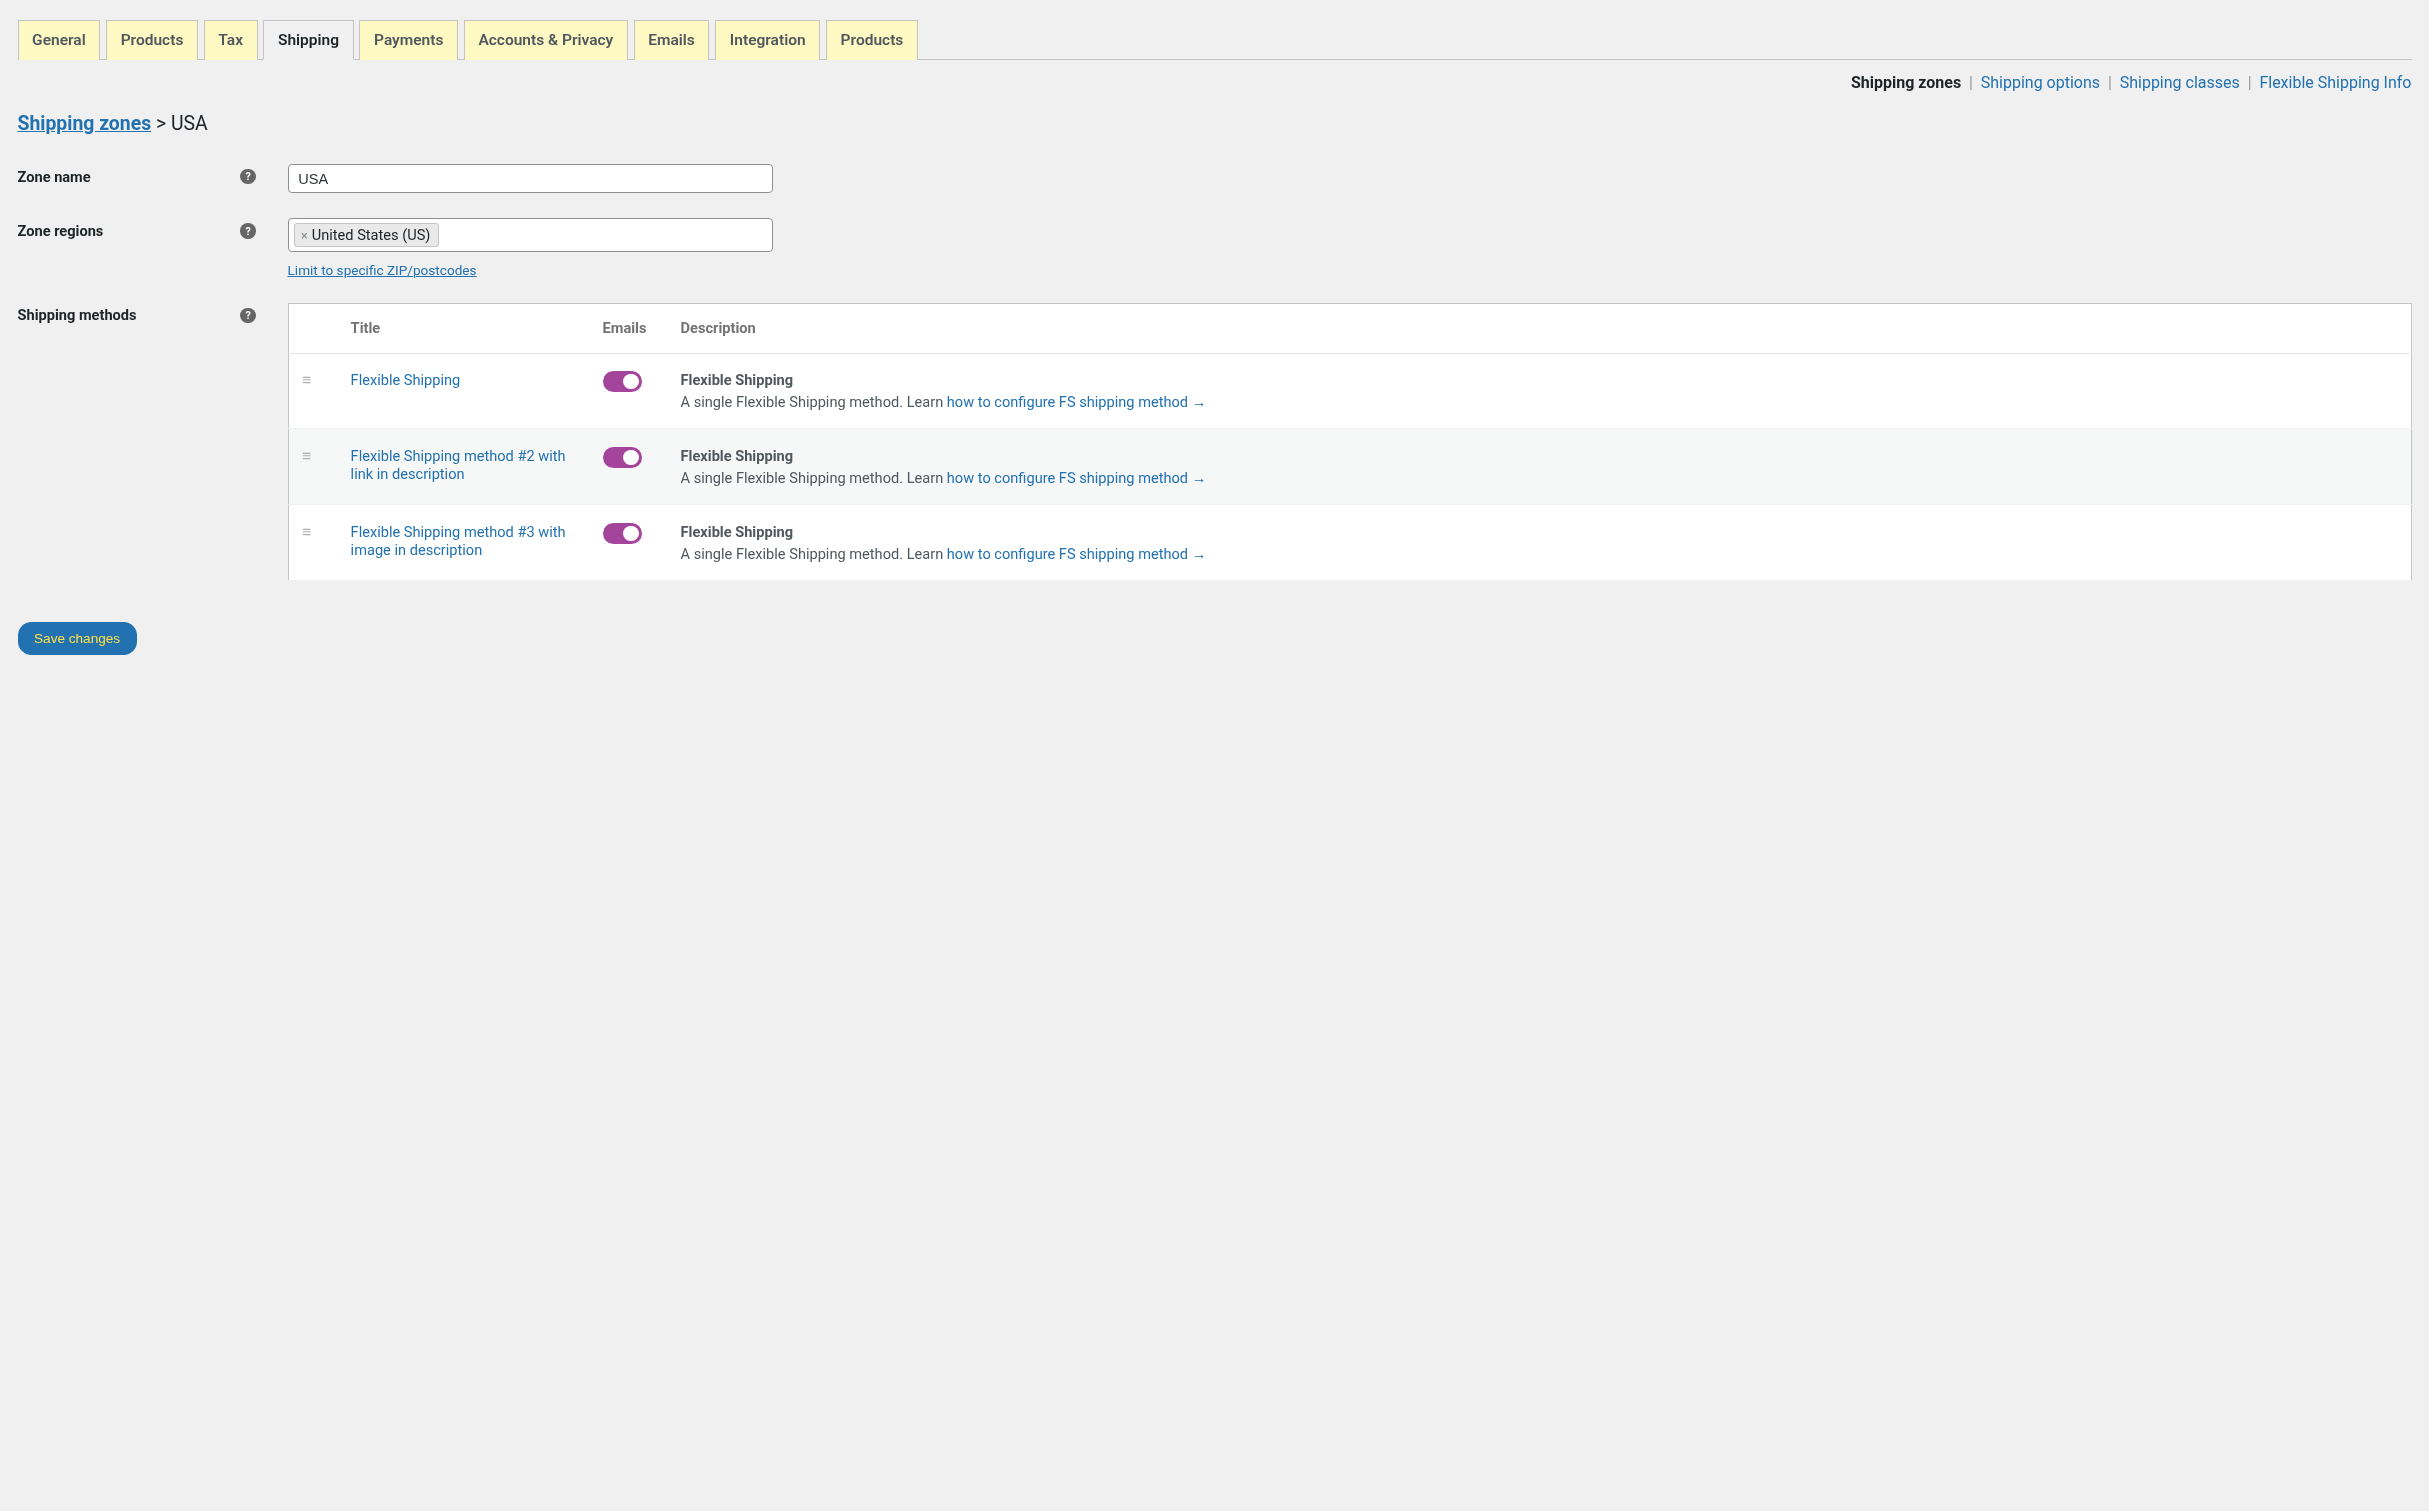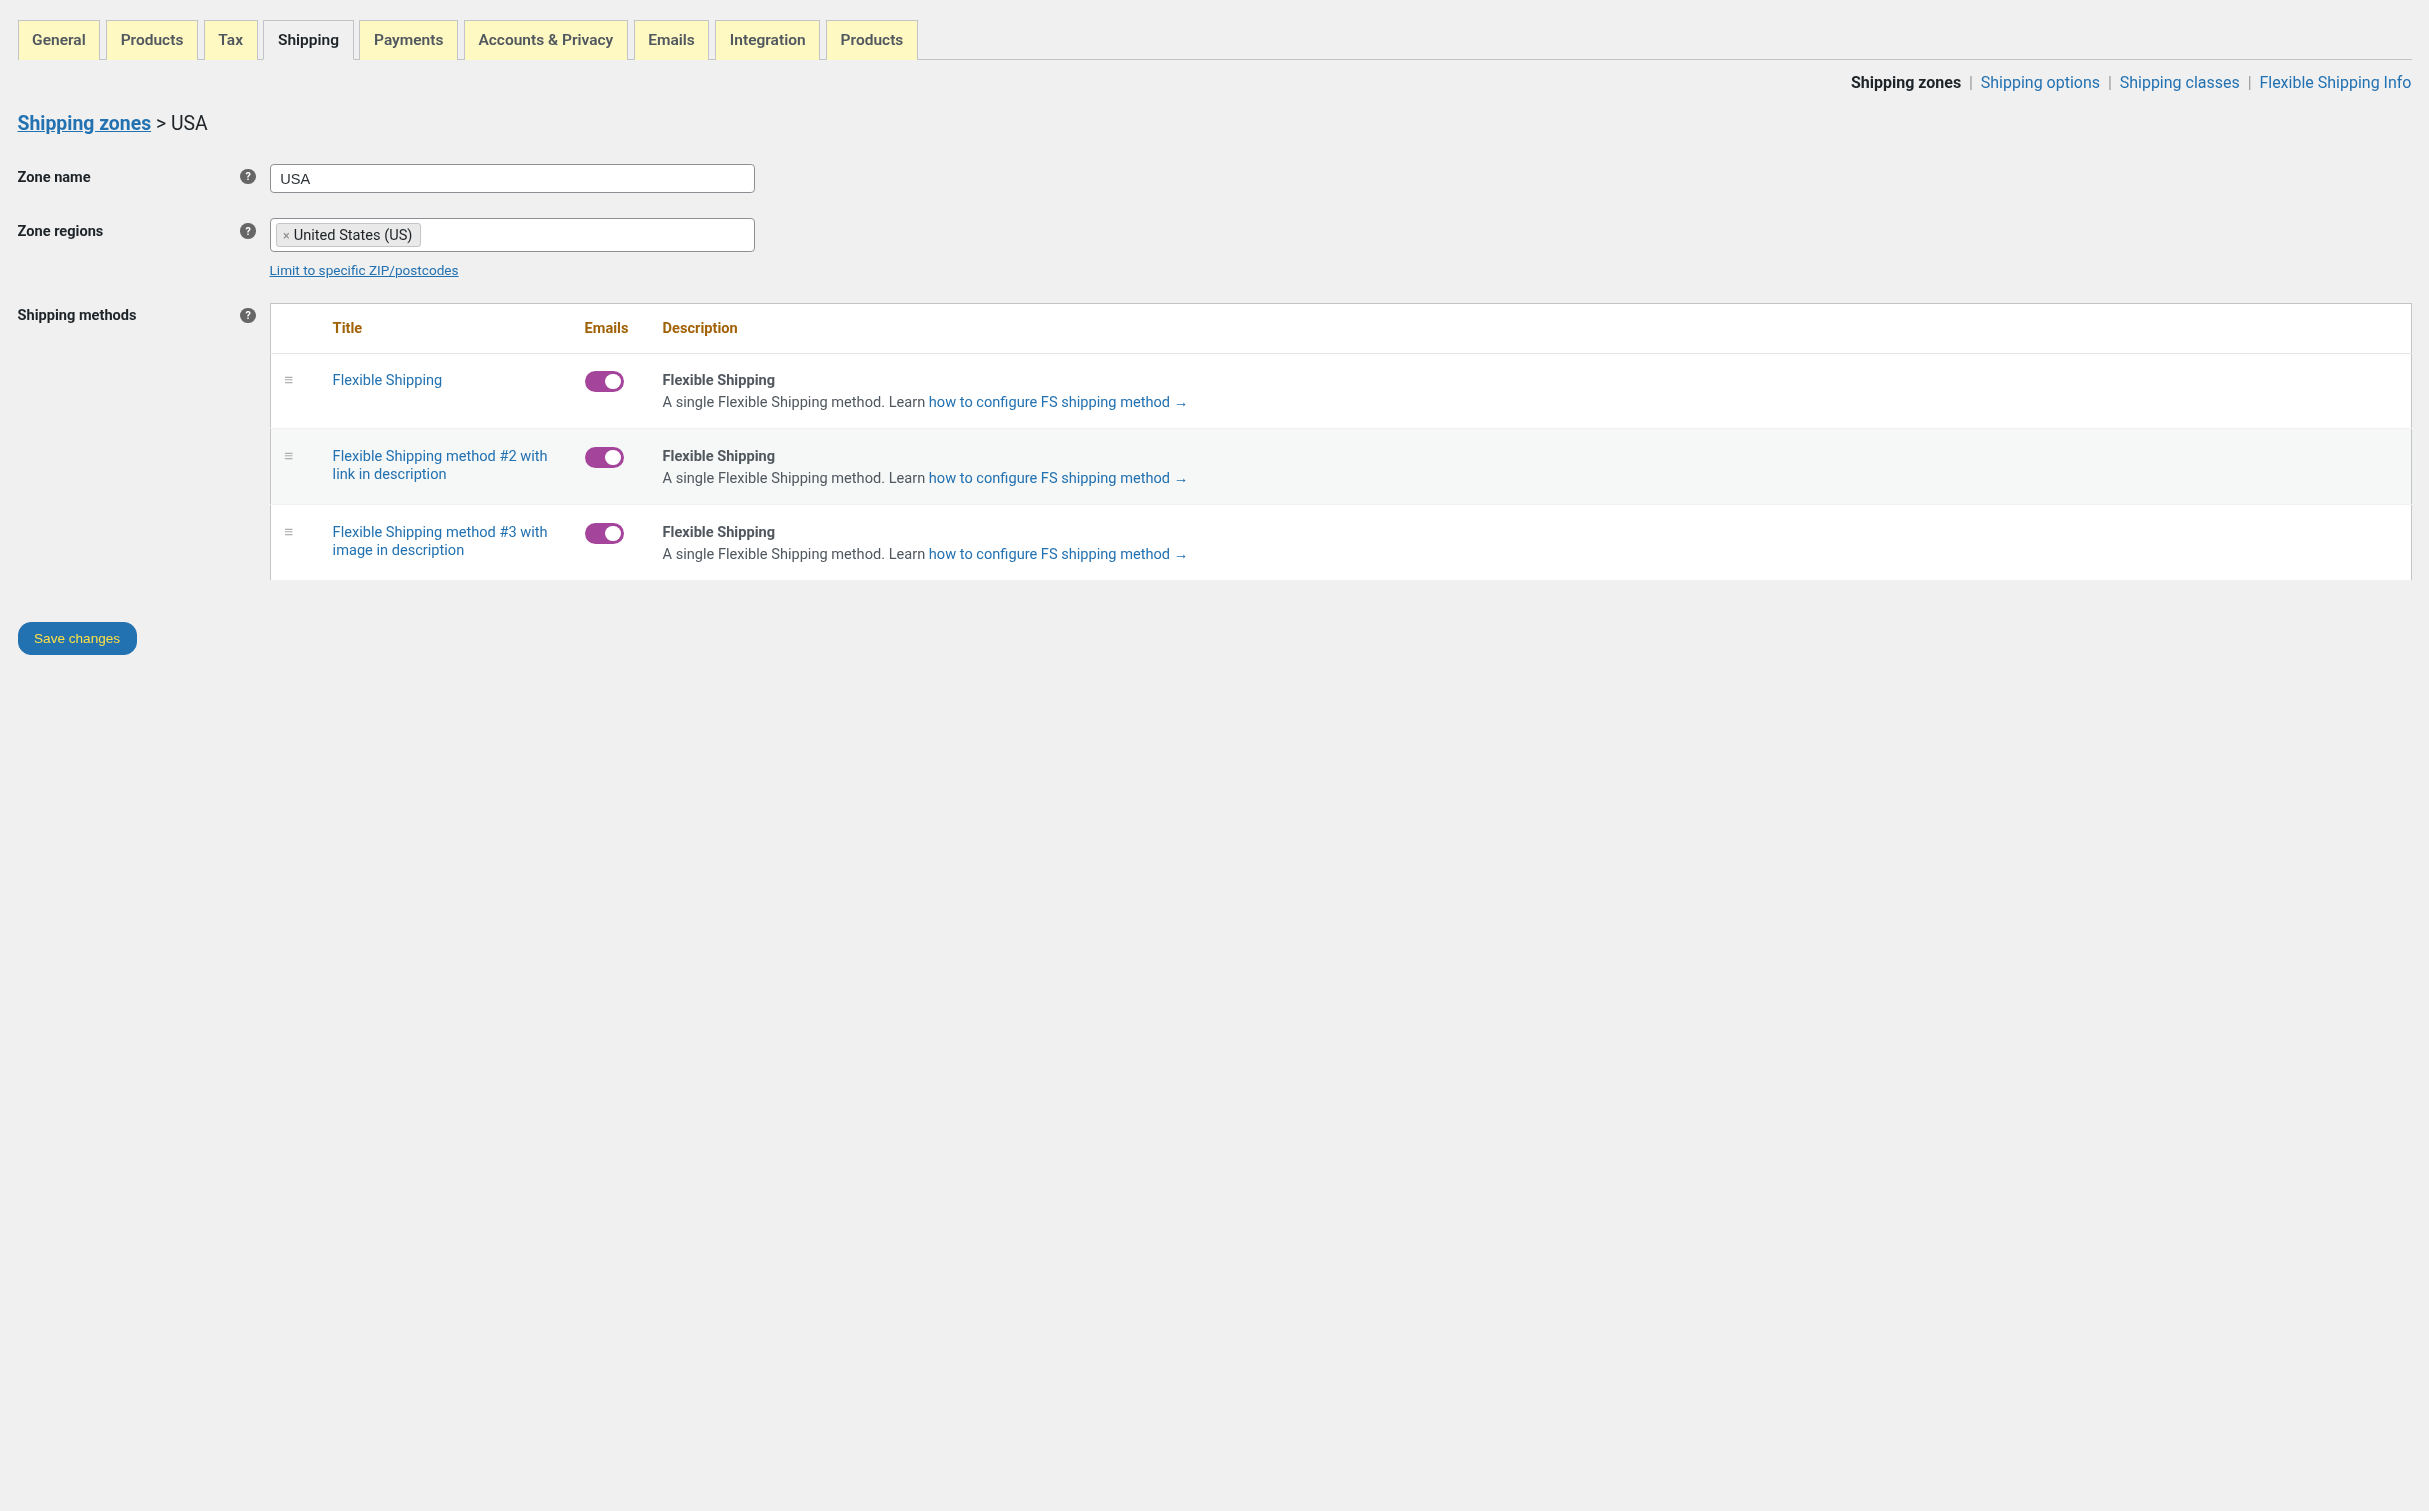--- a/index.html
+++ b/index.html
@@ -51,20 +51,21 @@
   }
   h2.breadcrumb a {
     color:#2271b1;
     font-weight:700;
     text-decoration:underline;
   }
   .form-row {
     display:flex;
     align-items:flex-start;
     margin-bottom:25px;
+    gap:18px;
   }
   .form-label {
     width:252px;
     font-size:14.6px;
     font-weight:700;
     color:#1d2327;
     display:flex;
     align-items:center;
     gap:9.7px;
     padding-top:3.9px;
@@ -122,21 +123,21 @@
   .methods-table {
     width:100%;
     background:#fff;
     border:1px solid #c3c4c7;
     border-collapse:collapse;
   }
   .methods-table th {
     text-align:left;
     font-weight:700;
     font-size:14.6px;
-    color:#a16207;
+    color:#737373;
     padding:15.5px 13.6px;
     border-bottom:1px solid #e5e5e5;
   }
   .methods-table th.col-drag{width:49px;}
   .methods-table th.col-title{width:252px;}
   .methods-table th.col-enabled{width:78px;}
   .methods-table td {
     padding:17.5px 13.6px;
     vertical-align:top;
     font-size:14.6px;

